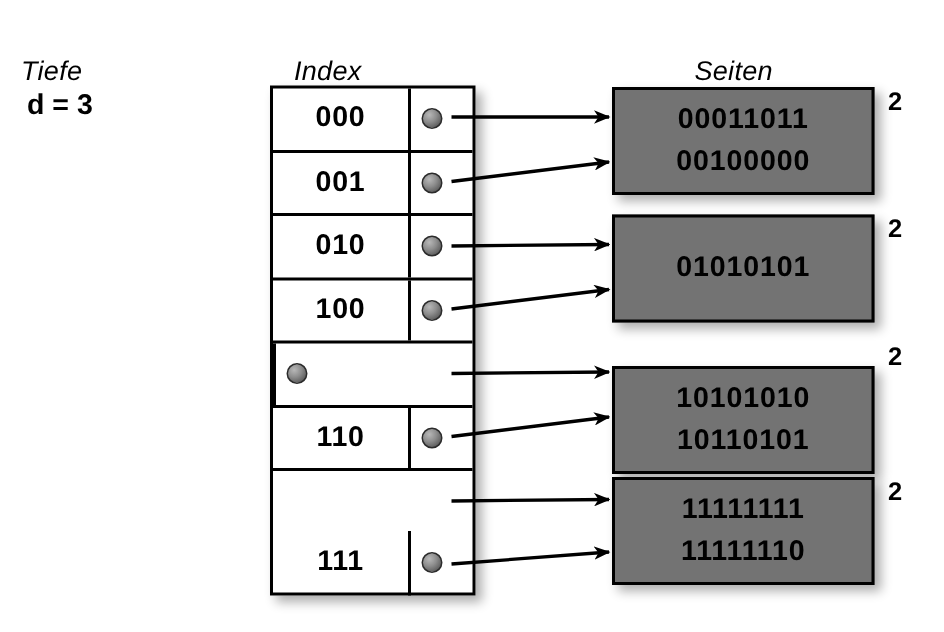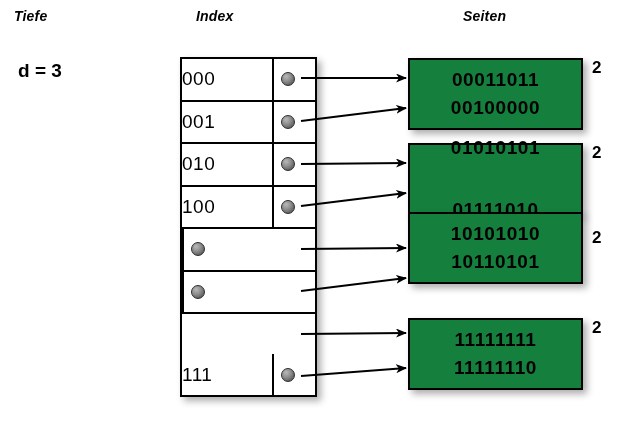--- a/index.html
+++ b/index.html
@@ -18,25 +18,26 @@
   #stage {
     position: absolute;
     left: 0; top: 0;
     width: 629px;
     height: 421px;
   }
 
   
   .heading {
     position: absolute;
-    font-size: 14px;
+    font-size: 18px;
     font-style: italic;
-    font-weight: 700;
+    font-weight: 400;
     letter-spacing: 0.2px;
     white-space: nowrap;
+    margin-top: 29px;
   }
   #heading-tiefe { left: 14px;  top: 8px; }
   #heading-index { left: 196px; top: 8px; text-align: center; }
   #heading-seiten { left: 463px; top: 8px; }
 
   .depth-value {
     position: absolute;
     left: 18px;
     top: 60px;
     font-size: 19px;
@@ -61,23 +62,23 @@
     position: relative;
     height: 42.5px;
     box-sizing: border-box;
     border-bottom: 2.5px solid #000;
     display: flex;
     align-items: center;
   }
   .index-row:last-child { border-bottom: none; margin-top: 40px; }
   .index-key {
     width: 90px;
-    text-align: left;
+    text-align: center;
     font-size: 19px;
-    font-weight: 400;
+    font-weight: 700;
     letter-spacing: 0.5px;
   }
   .index-ptr-cell {
     flex: 1;
     border-left: 2.5px solid #000;
     height: 100%;
     position: relative;
   }
   .index-dot {
     position: absolute;
@@ -93,21 +94,21 @@
   }
 
   
   .page-box {
     position: absolute;
     left: 408px;
     width: 175px;
     height: 72px;
     border: 2.5px solid #000;
     box-sizing: border-box;
-    background: #15803d;
+    background: #737373;
     box-shadow: 4px 4px 7px rgba(0,0,0,0.32);
     display: flex;
     flex-direction: column;
     align-items: center;
     justify-content: center;
   }
   .page-line {
     font-size: 19px;
     font-weight: 600;
     letter-spacing: 0.6px;
@@ -171,20 +172,21 @@
       </div>
     </div>
 
     <div class="index-row">
       <div class="index-ptr-cell">
         <span class="index-dot"></span>
       </div>
     </div>
 
     <div class="index-row">
+      <div class="index-key">110</div>
       <div class="index-ptr-cell">
         <span class="index-dot"></span>
       </div>
     </div>
 
     <div class="index-row">
       <div class="index-key">111</div>
       <div class="index-ptr-cell">
         <span class="index-dot"></span>
       </div>
@@ -193,25 +195,24 @@
   </div>
 
   <div class="page-box" style="top:58px;">
     <div class="page-line">00011011</div>
     <div class="page-line">00100000</div>
   </div>
   <div class="page-count" style="top:58px;">2</div>
 
   <div class="page-box" style="top:143px;gap:34px;">
     <div class="page-line">01010101</div>
-    <div class="page-line">01111010</div>
   </div>
   <div class="page-count" style="top:143px;">2</div>
 
-  <div class="page-box" style="top:212px;">
+  <div class="page-box" style="top:244px;">
     <div class="page-line">10101010</div>
     <div class="page-line">10110101</div>
   </div>
   <div class="page-count" style="top:228px;">2</div>
 
   <div class="page-box" style="top:318px;">
     <div class="page-line">11111111</div>
     <div class="page-line">11111110</div>
   </div>
   <div class="page-count" style="top:318px;">2</div>

